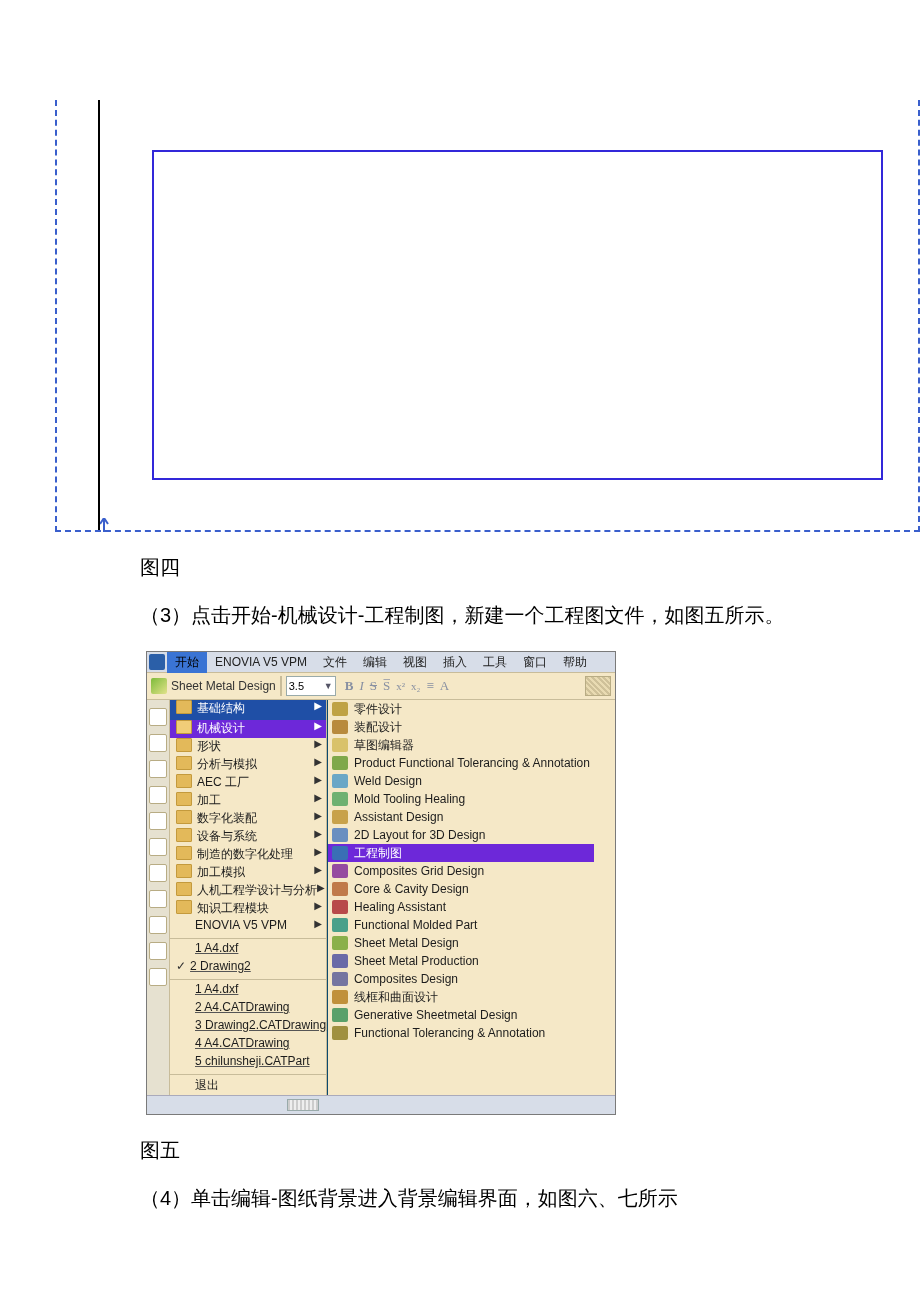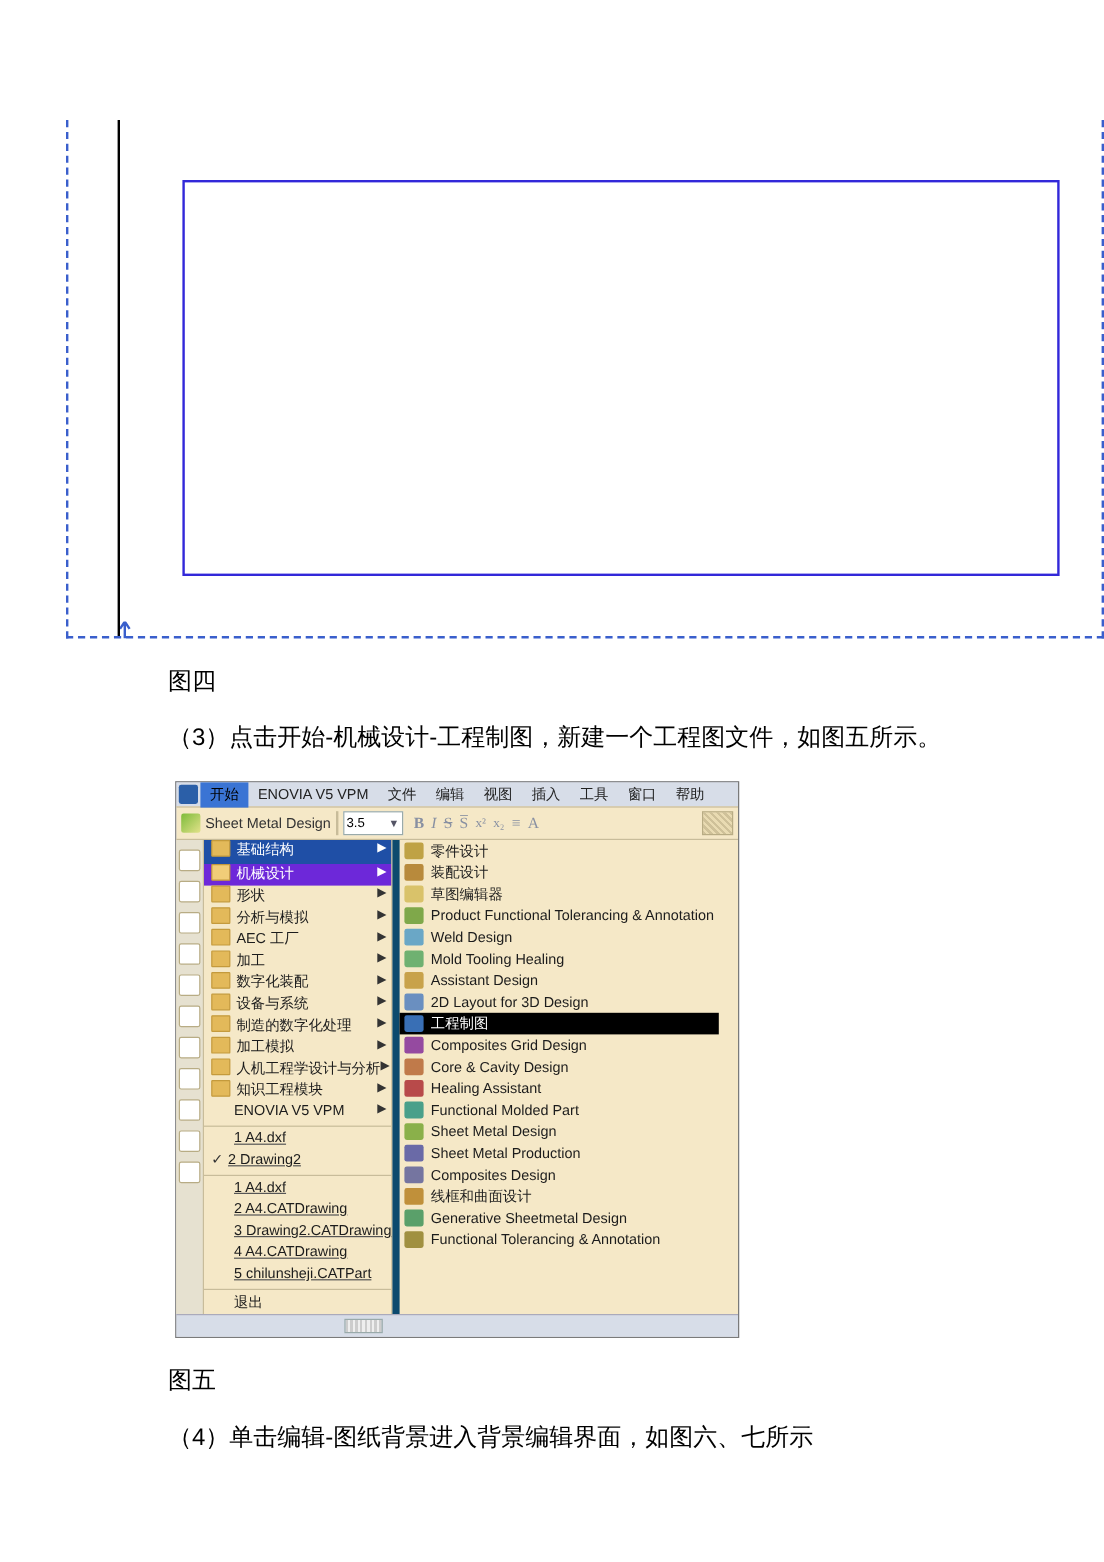--- a/index.html
+++ b/index.html
@@ -173,31 +173,31 @@
   }
   .sm-row.sel .arrow-r, .sm-row.top .arrow-r { color:#fff; }
   .sm-divider {
     height:1px;background:#c8bc9a;margin:2px 0;
   }
   .sm-row .chk { margin-right:4px;font-size:12px;color:#333; }
   .sm-row.underline .lbl { text-decoration: underline; text-decoration-color:#555; }
   .submenu {
     width:266px;
     background:#f5e8c7;
-    border-left:6px solid #0c4a6e;
+    border-left:1px solid #0c4a6e;
     font-size:12px;
   }
   .sub-row {
     display:flex;align-items:center;
     height:18px;
     padding:0 6px 0 4px;
     color:#1c1c1c;
     white-space:nowrap;
   }
-  .sub-row.sel { background:#000000;color:#fff; }
+  .sub-row.sel { background:#6d28d9;color:#fff; }
   .sub-row .sicon {
     width:16px;height:14px;margin-right:6px;flex:0 0 16px;
     border-radius:2px;
   }
   .sicon.c-gear{background:#bfa245;}
   .sicon.c-asm{background:#b88a3c;}
   .sicon.c-sketch{background:#d9c26a;}
   .sicon.c-pft{background:#7fa84a;}
   .sicon.c-weld{background:#6aa7c6;}
   .sicon.c-mold{background:#6fb171;}

